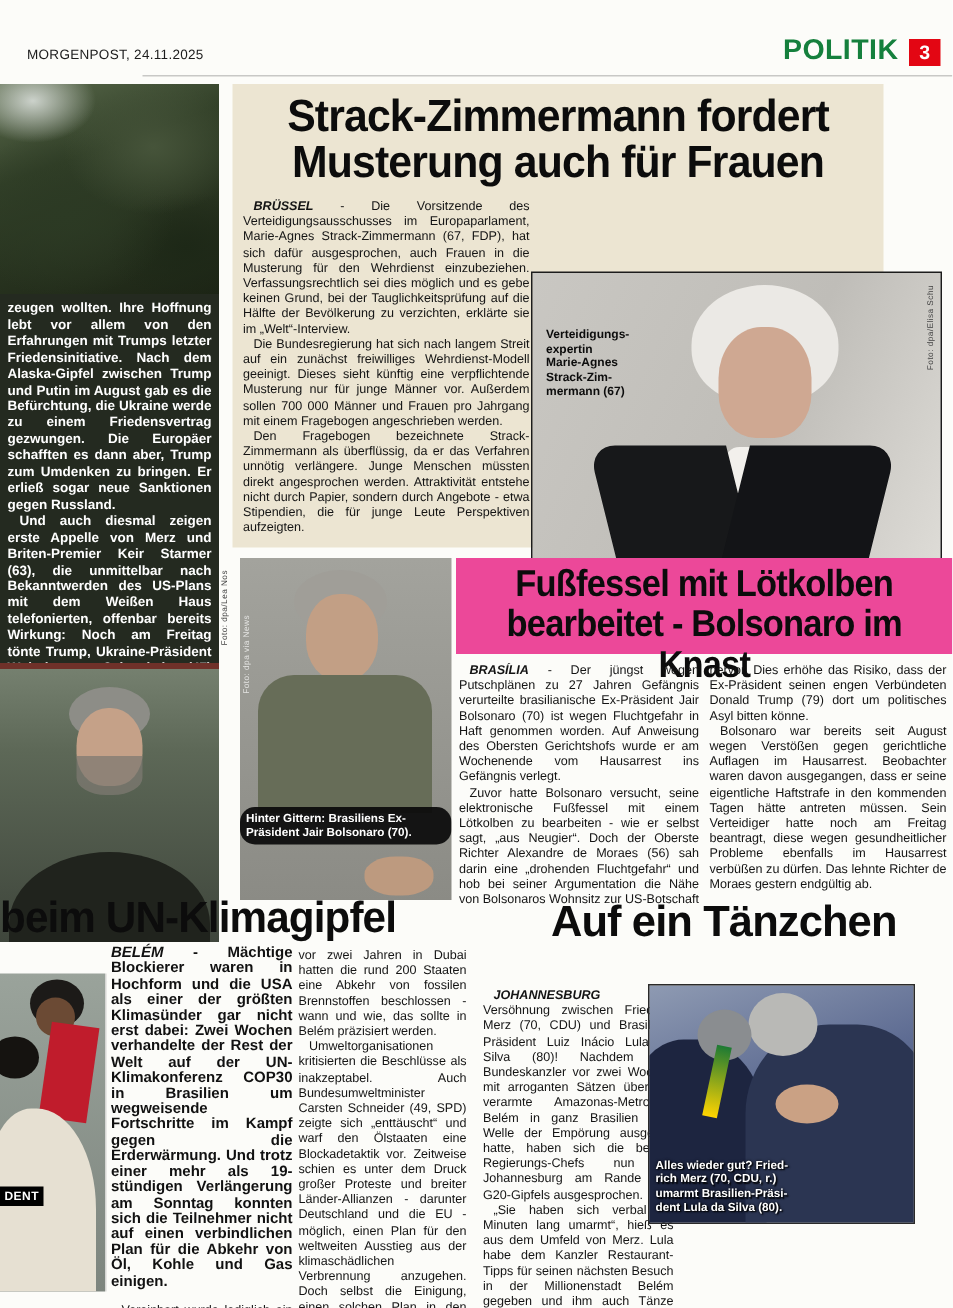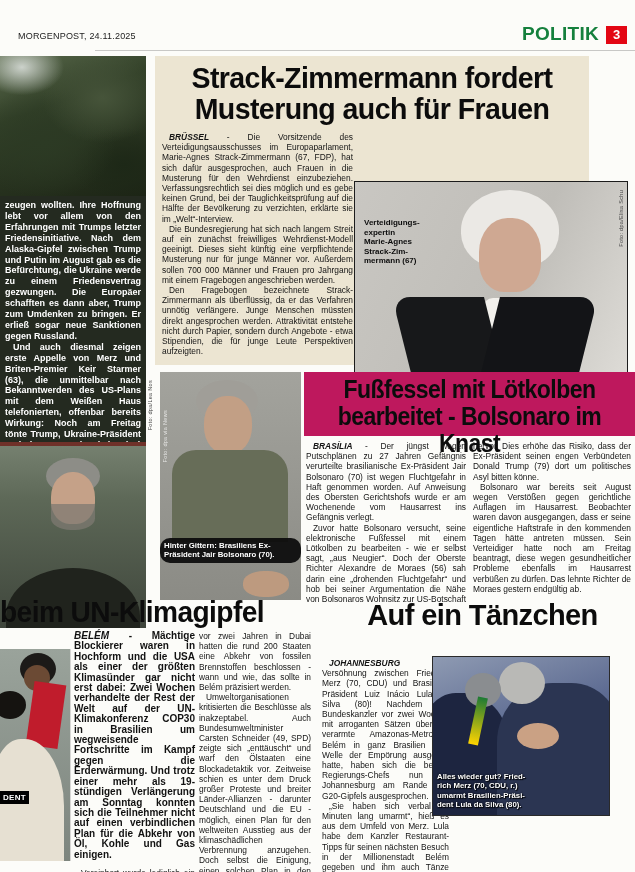--- a/index.html
+++ b/index.html
@@ -54,21 +54,21 @@
   
   .bols-photo{position:absolute;left:160px;top:372px;width:141px;height:228px;overflow:hidden;
               background:linear-gradient(#a3a39d,#8b8b85);}
   .b-hair{position:absolute;top:8px;left:36px;width:62px;height:42px;border-radius:50%;background:#a09e98;}
   .b-face{position:absolute;top:24px;left:44px;width:48px;height:58px;border-radius:46%;background:#c29f85;}
   .b-shirt{position:absolute;top:78px;left:12px;width:116px;height:92px;border-radius:24px 24px 0 0;background:#676d58;}
   .b-capband{position:absolute;left:0;top:166px;width:100%;background:rgba(10,10,10,.92);color:#fff;
              font-size:7.8px;font-weight:700;line-height:9.4px;padding:3px 4px;box-sizing:border-box;border-radius:10px;}
   .b-hand{position:absolute;bottom:3px;right:12px;width:46px;height:26px;border-radius:45%;background:#bd9a7f;}
   .b-cred{left:2px;top:38px;color:#e4e4e2;}
-  .bols-hlbox{position:absolute;left:304px;top:372px;width:331px;height:64px;background:#be185d;
+  .bols-hlbox{position:absolute;left:304px;top:372px;width:331px;height:64px;background:#ec4899;
               text-align:center;padding-top:4px;box-sizing:border-box;}
   .bols-hl{font-size:25px;line-height:27px;transform:scaleX(.92);}
   .bols-col1{position:absolute;left:306px;top:441px;width:160px;}
   .bols-col2{position:absolute;left:473px;top:441px;width:158px;}
   
   .clim-hl{position:absolute;left:0;top:597px;width:315px;font-size:29px;line-height:31px;white-space:nowrap;
            transform:scaleX(.97);transform-origin:left;overflow:hidden;}
   .clim-photo{position:absolute;left:0;top:649px;width:70px;height:212px;overflow:hidden;
               background:linear-gradient(#9aa39b,#7d857e);border-right:1px solid #d6d6d4;}
   .c-head1{position:absolute;top:4px;left:20px;width:36px;height:32px;border-radius:50%;background:#1c1a18;}

